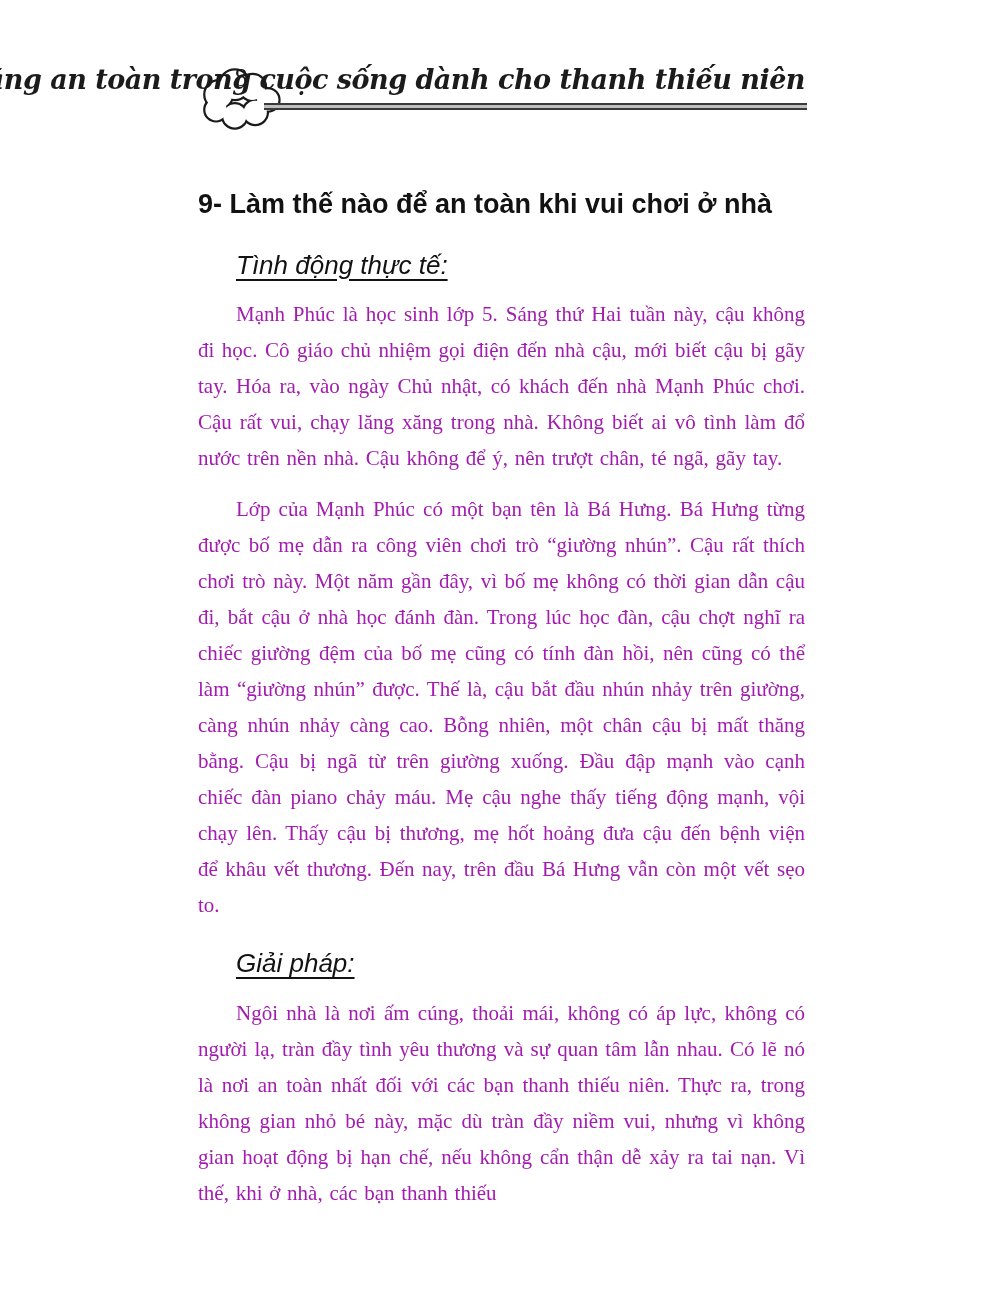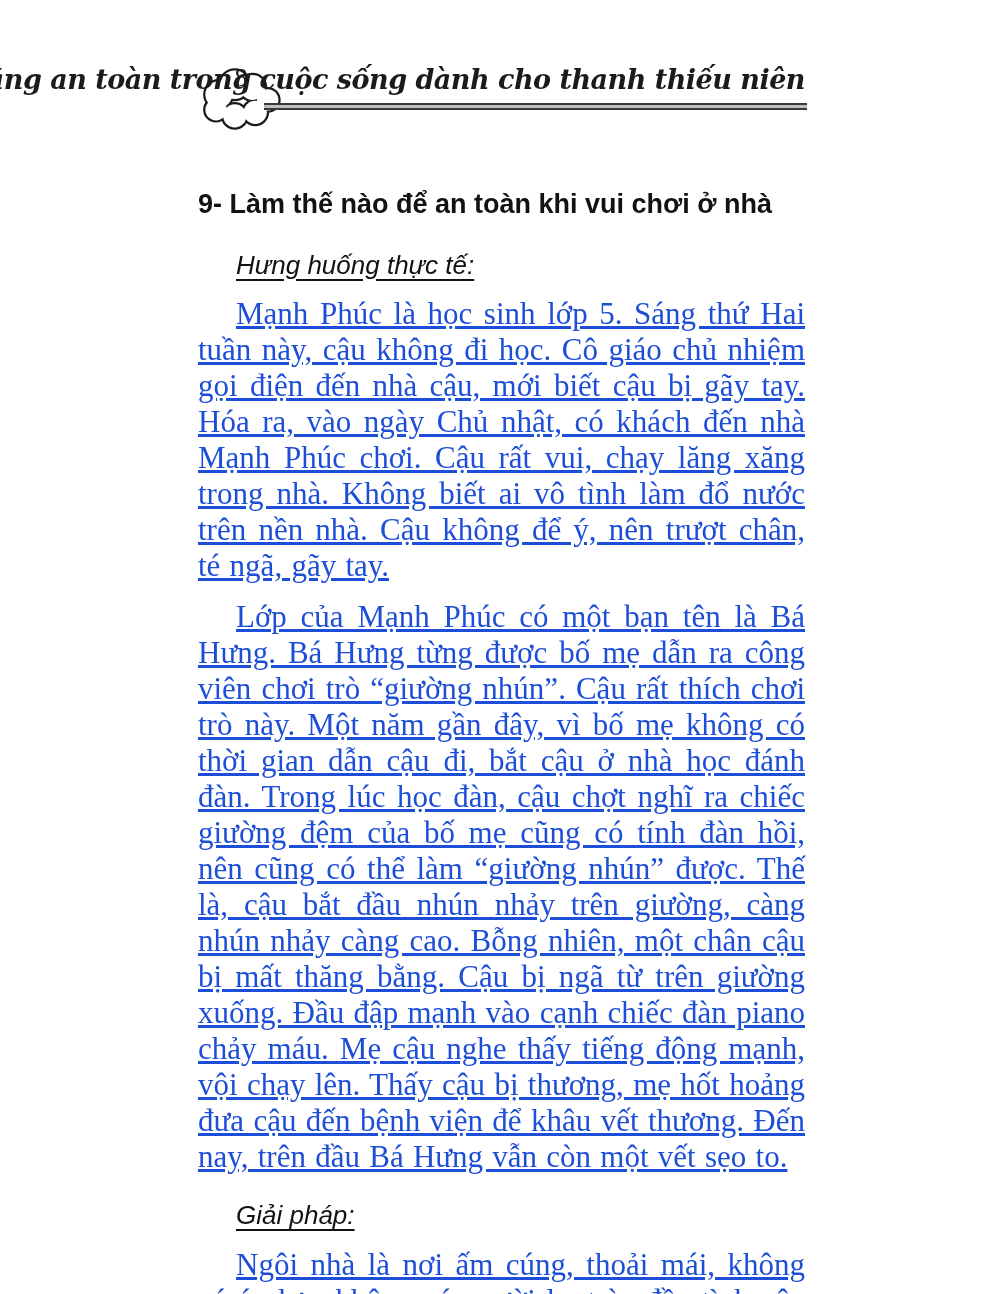--- a/index.html
+++ b/index.html
@@ -74,27 +74,26 @@
     font-style: italic;
     font-weight: 500;
     font-size: 26px;
     line-height: 1.25;
     text-decoration: underline;
     text-underline-offset: 5px;
     color: #121212;
   }
   .para {
     margin: 15px 0 0 0;
-    font-size: 31px;
+    font-size: 21px;
     line-height: 36px;
     text-align: justify;
     text-indent: 38px;
     word-spacing: 1.5px;
-    color: #1d4ed8;
-    text-decoration: underline;
+    color: #a21caf;
   }
   .solution-heading { margin-top: 24px; }
 </style>
 </head>
 <body>
 
 <div class="page">
   <div class="content">
 
     <header class="header">
@@ -121,21 +120,21 @@
         </svg>
         <span class="page-num">8</span>
       </div>
       <div class="running-title">Kỹ năng an toàn trong cuộc sống dành cho thanh thiếu niên</div>
       <div class="header-rule"></div>
     </header>
 
     <main>
       <h1 class="section-heading">9- Làm thế nào để an toàn khi vui chơi ở nhà</h1>
 
-      <h2 class="subheading">Hưng huống thực tế:</h2>
+      <h2 class="subheading">Tình động thực tế:</h2>
 
       <p class="para">Mạnh Phúc là học sinh lớp 5. Sáng thứ Hai tuần này, cậu không đi học. Cô giáo chủ nhiệm gọi điện đến nhà cậu, mới biết cậu bị gãy tay. Hóa ra, vào ngày Chủ nhật, có khách đến nhà Mạnh Phúc chơi. Cậu rất vui, chạy lăng xăng trong nhà. Không biết ai vô tình làm đổ nước trên nền nhà. Cậu không để ý, nên trượt chân, té ngã, gãy tay.</p>
       <p class="para">Lớp của Mạnh Phúc có một bạn tên là Bá Hưng. Bá Hưng từng được bố mẹ dẫn ra công viên chơi trò “giường nhún”. Cậu rất thích chơi trò này. Một năm gần đây, vì bố mẹ không có thời gian dẫn cậu đi, bắt cậu ở nhà học đánh đàn. Trong lúc học đàn, cậu chợt nghĩ ra chiếc giường đệm của bố mẹ cũng có tính đàn hồi, nên cũng có thể làm “giường nhún” được. Thế là, cậu bắt đầu nhún nhảy trên giường, càng nhún nhảy càng cao. Bỗng nhiên, một chân cậu bị mất thăng bằng. Cậu bị ngã từ trên giường xuống. Đầu đập mạnh vào cạnh chiếc đàn piano chảy máu. Mẹ cậu nghe thấy tiếng động mạnh, vội chạy lên. Thấy cậu bị thương, mẹ hốt hoảng đưa cậu đến bệnh viện để khâu vết thương. Đến nay, trên đầu Bá Hưng vẫn còn một vết sẹo to.</p>
 
       <h2 class="subheading solution-heading">Giải pháp:</h2>
 
       <p class="para">Ngôi nhà là nơi ấm cúng, thoải mái, không có áp lực, không có người lạ, tràn đầy tình yêu thương và sự quan tâm lẫn nhau. Có lẽ nó là nơi an toàn nhất đối với các bạn thanh thiếu niên. Thực ra, trong không gian nhỏ bé này, mặc dù tràn đầy niềm vui, nhưng vì không gian hoạt động bị hạn chế, nếu không cẩn thận dễ xảy ra tai nạn. Vì thế, khi ở nhà, các bạn thanh thiếu</p>
     </main>
 
   </div>

